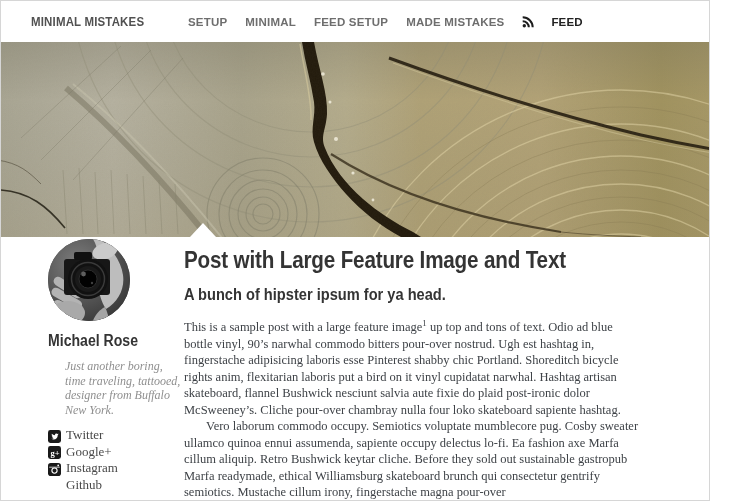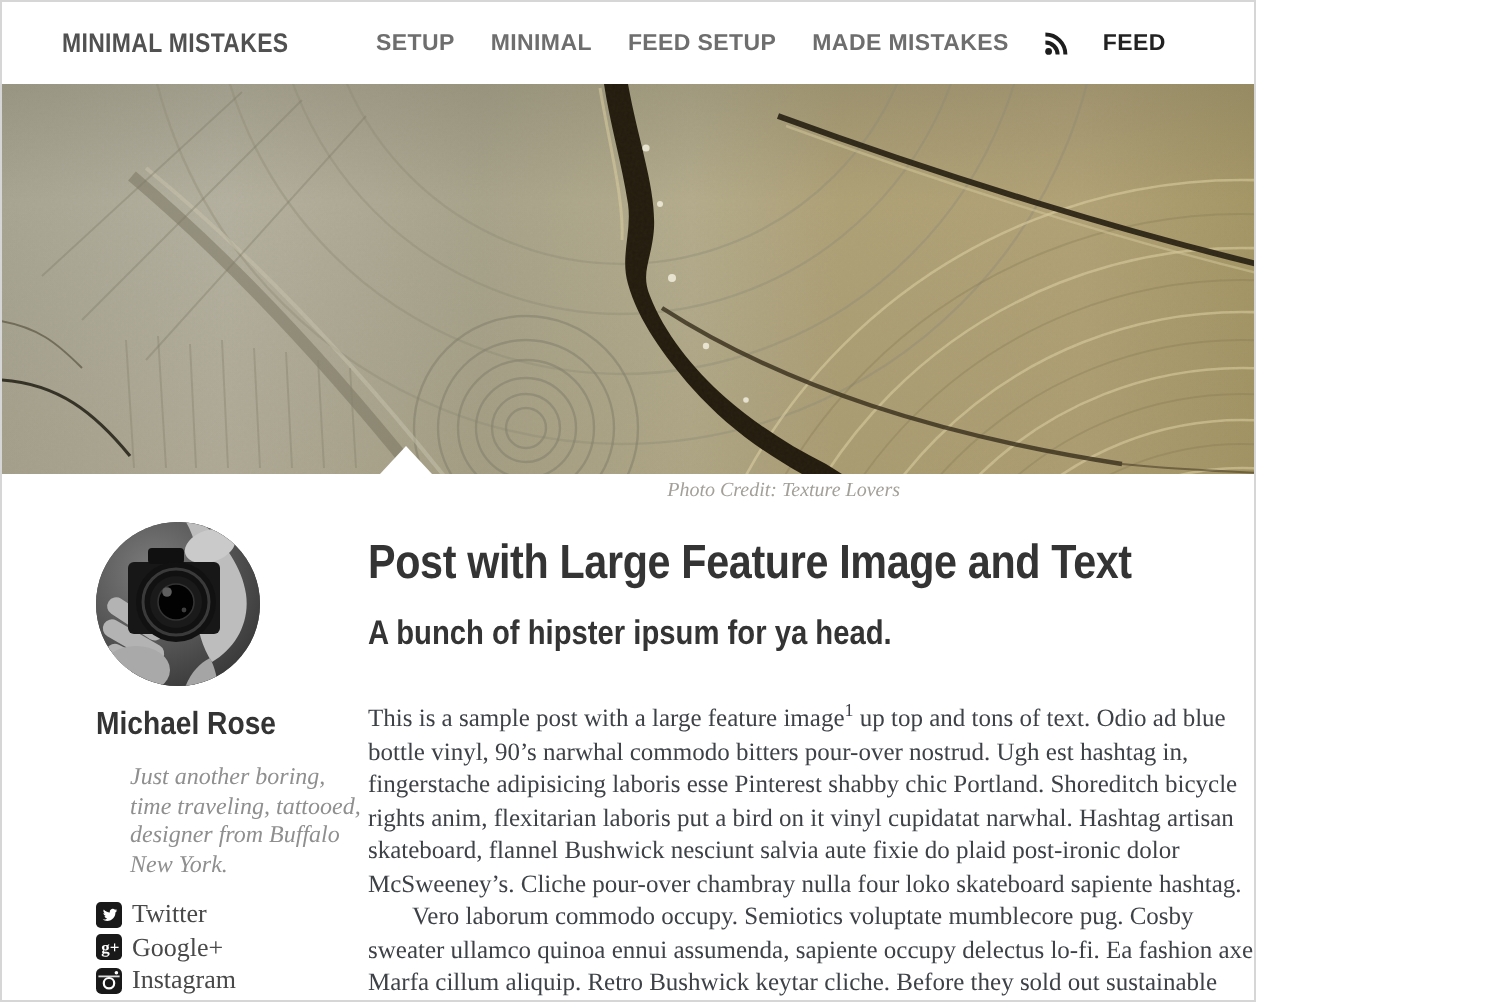--- a/index.html
+++ b/index.html
@@ -1,18 +1,18 @@
 <!DOCTYPE html>
 <html><head>
 <meta charset="utf-8">
 <style>
   * { margin:0; padding:0; box-sizing:border-box; }
   html,body { background:#fff; }
   body { width:750px; height:501px; font-family:"Liberation Sans", sans-serif; overflow:hidden; }
-  .frame { position:relative; width:628px; height:501px; background:#fff; border:1px solid #d6d6d6; overflow:hidden; }
+  .frame { position:relative; width:710px; height:501px; background:#fff; border:1px solid #d6d6d6; overflow:hidden; }
 
   
   .topnav { position:relative; height:41px; background:#fff; display:flex; align-items:center; }
   .brand { margin-left:30px; font-size:13.5px; font-weight:bold; color:#515151; letter-spacing:.2px;
            transform:scaleX(.85); transform-origin:left center; white-space:nowrap; text-decoration:none; }
   .navlinks { position:absolute; left:187px; top:0; height:41px; display:flex; align-items:center; gap:18px; }
   .nav-link { font-size:11.5px; font-weight:bold; color:#6e6e6e; letter-spacing:.2px; text-decoration:none; white-space:nowrap; }
   .nav-link.feed { color:#222; display:flex; align-items:flex-end; gap:16px; }
   .icon-rss { display:inline-block; width:13px; height:13px; }
 
@@ -38,21 +38,21 @@
   .social { margin-top:10px; list-style:none; }
   .social li { display:flex; align-items:center; gap:5px; height:16.5px; }
   .social a { font-family:"Liberation Serif", serif; font-size:13px; color:#494949; text-decoration:none; }
   .sicon { display:inline-block; width:13px; height:13px; flex:none; }
 
   .content { margin-left:20px; width:455px; padding-top:0; }
   .post-title { margin-top:9px; font-size:24px; font-weight:bold; color:#343434;
                 transform:scaleX(.86); transform-origin:left center; white-space:nowrap; letter-spacing:-.2px; }
   .post-subtitle { margin-top:11px; font-size:17px; font-weight:bold; color:#343434;
                    transform:scaleX(.86); transform-origin:left center; white-space:nowrap; }
-  .content p { margin-top:24px; font-family:"Liberation Serif", serif; font-size:12.5px;
+  .content p { margin-top:14px; font-family:"Liberation Serif", serif; font-size:12.5px;
                line-height:16.5px; color:#3e4247; }
   .content p.grafindent { margin-top:0; text-indent:22px; }
   .content sup { font-size:9px; line-height:0; }
 </style>
 </head>
 <body>
 
 <div class="frame">
 
   <header class="topnav">
@@ -169,23 +169,20 @@
       <path d="M560,190 C590,193 615,194 640,195" stroke="#352b18" stroke-width="1" fill="none" opacity="0.5"></path>
 
       <path d="M388,16 C470,46 560,74 640,93 C680,102 722,109 750,113" stroke="#241c0e" stroke-width="3" fill="none" opacity="0.9"></path>
       <path d="M392,21 C474,51 562,79 642,98 C682,107 724,113 750,117" stroke="#d8cb9e" stroke-width="1.2" fill="none" opacity="0.5"></path>
 
       <rect width="750" height="195" filter="url(#grain)" opacity="0.16"></rect>
     </svg>
     <div class="notch"></div>
   </div>
 
-  <div class="credit-row">
-    <span class="credit">Photo Credit: Texture Lovers</span>
-  </div>
 
   <div class="layout">
 
     <aside class="sidebar">
       <div class="avatar">
         <svg viewBox="0 0 82 82" width="82" height="82">
           <defs>
             <radialGradient id="avbg" cx="0.35" cy="0.3" r="0.9">
               <stop offset="0" stop-color="#7d7d7d"></stop>
               <stop offset="0.6" stop-color="#4d4d4d"></stop>

